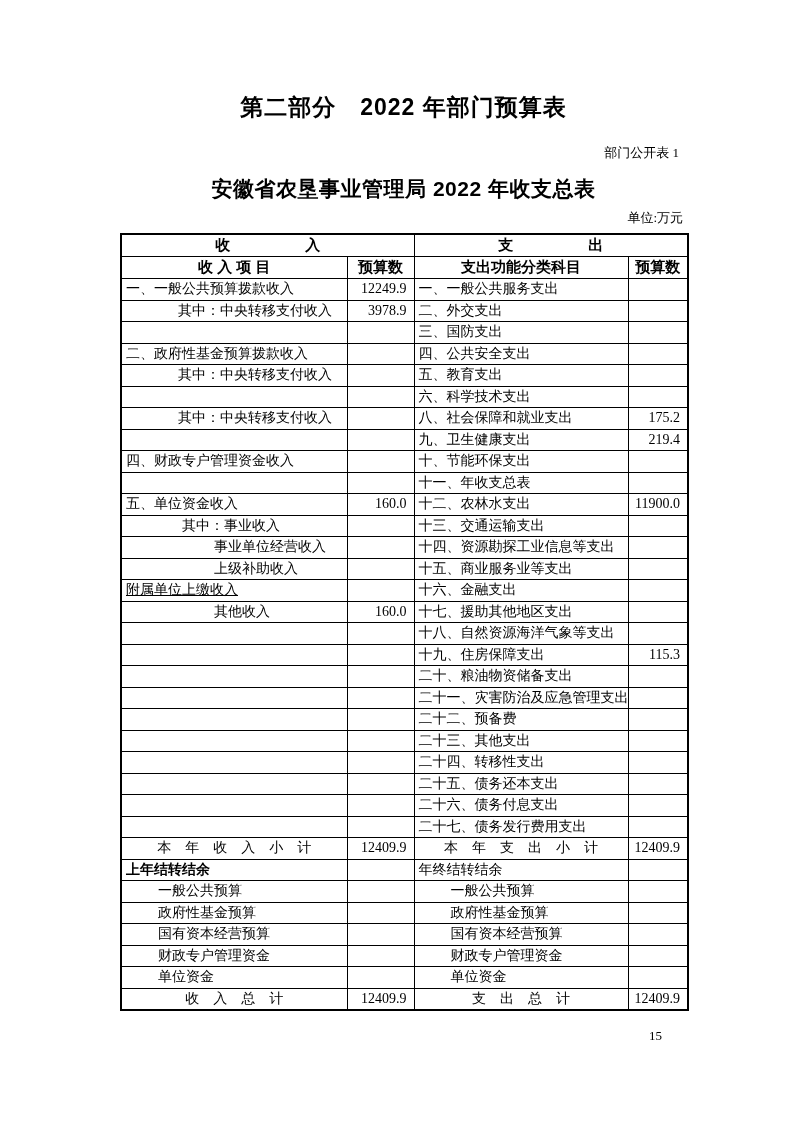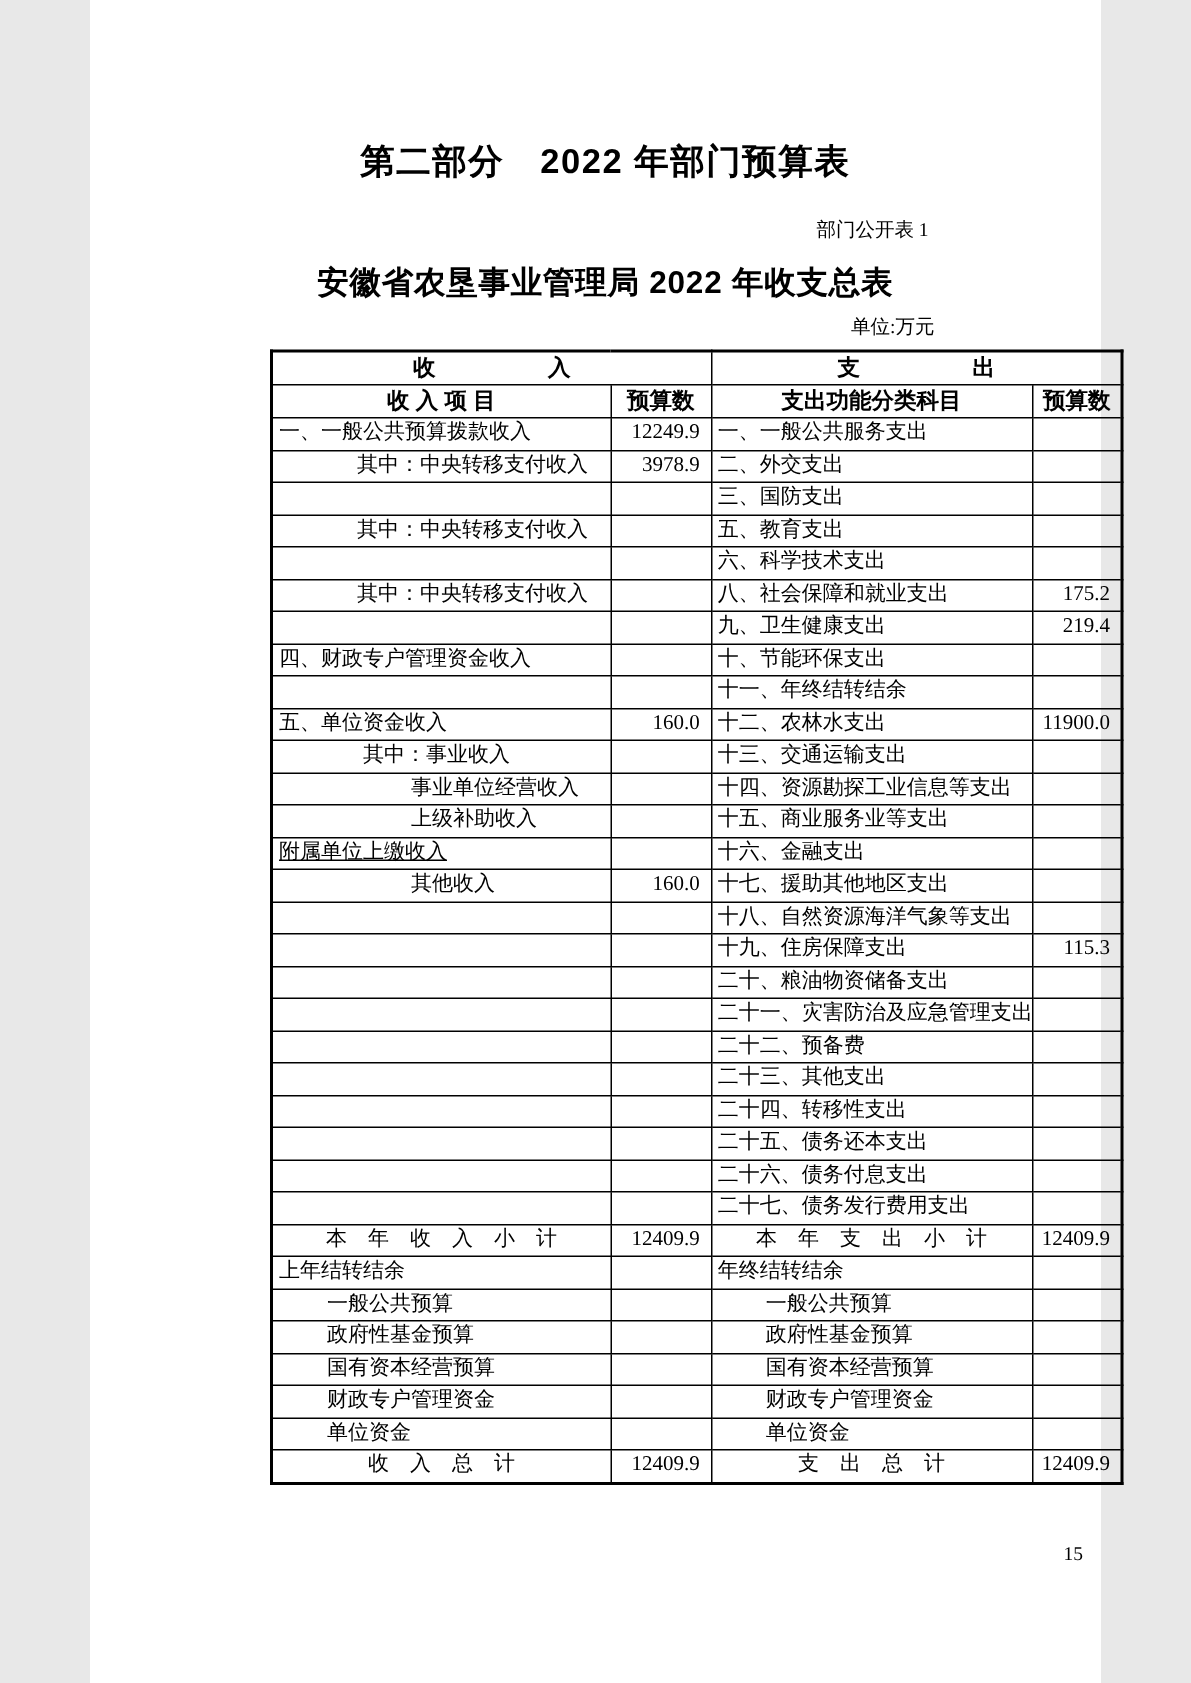--- a/index.html
+++ b/index.html
@@ -1,17 +1,17 @@
 <!DOCTYPE html>
 <html><head>
 <meta charset="utf-8">
 <style>
   html,body{margin:0;padding:0;background:#e8e8e8;}
   .page{
-    width:674px;height:1122px;background:#ffffff;position:relative;
+    width:794px;height:1122px;background:#ffffff;position:relative;
     margin:0 auto;box-sizing:border-box;color:#000;
     padding:93px 107px 0 120px;
     font-family:"Liberation Serif","DejaVu Serif",serif;
   }
   .section-title{
     font-family:"Liberation Sans","DejaVu Sans",sans-serif;
     font-weight:bold;font-size:23px;line-height:29px;
     text-align:center;margin:0;letter-spacing:1px;
   }
   .table-label{
@@ -95,20 +95,26 @@
           <td class="item" style="padding-left: 4px;">二、外交支出</td>
           <td class="val"></td>
         </tr>
         <tr>
           <td class="item" style="padding-left: 4px;"></td>
           <td class="val"></td>
           <td class="item" style="padding-left: 4px;">三、国防支出</td>
           <td class="val"></td>
         </tr>
         <tr>
+          <td class="item" style="padding-left: 4px;">二、政府性基金预算拨款收入</td>
+          <td class="val"></td>
+          <td class="item" style="padding-left: 4px;">四、公共安全支出</td>
+          <td class="val"></td>
+        </tr>
+        <tr>
           <td class="item" style="padding-left: 56px;">其中：中央转移支付收入</td>
           <td class="val"></td>
           <td class="item" style="padding-left: 4px;">五、教育支出</td>
           <td class="val"></td>
         </tr>
         <tr>
           <td class="item" style="padding-left: 4px;"></td>
           <td class="val"></td>
           <td class="item" style="padding-left: 4px;">六、科学技术支出</td>
           <td class="val"></td>
@@ -127,21 +133,21 @@
         </tr>
         <tr>
           <td class="item" style="padding-left: 4px;">四、财政专户管理资金收入</td>
           <td class="val"></td>
           <td class="item" style="padding-left: 4px;">十、节能环保支出</td>
           <td class="val"></td>
         </tr>
         <tr>
           <td class="item" style="padding-left: 4px;"></td>
           <td class="val"></td>
-          <td class="item" style="padding-left: 4px;">十一、年终结转结余</td>
+          <td class="item" style="padding-left: 4px;">十一、年收支总表</td>
           <td class="val"></td>
         </tr>
         <tr>
           <td class="item" style="padding-left: 4px;">五、单位资金收入</td>
           <td class="val">160.0</td>
           <td class="item" style="padding-left: 4px;">十二、农林水支出</td>
           <td class="val">11900.0</td>
         </tr>
         <tr>
           <td class="item" style="padding-left: 60px; margin-left: 28px;">其中：事业收入</td>
@@ -233,21 +239,21 @@
           <td class="item" style="padding-left: 4px;">二十七、债务发行费用支出</td>
           <td class="val"></td>
         </tr>
         <tr>
           <td class="item ctr">本　年　收　入　小　计</td>
           <td class="val">12409.9</td>
           <td class="item ctr">本　年　支　出　小　计</td>
           <td class="val">12409.9</td>
         </tr>
         <tr>
-          <td class="item" style="padding-left: 4px;">上年结转结余</td>
+          <td class="item" style="padding-left: 4px; font-weight: bold;">上年结转结余</td>
           <td class="val"></td>
           <td class="item" style="padding-left: 4px;">年终结转结余</td>
           <td class="val"></td>
         </tr>
         <tr>
           <td class="item" style="padding-left: 36px;">一般公共预算</td>
           <td class="val"></td>
           <td class="item" style="padding-left: 36px;">一般公共预算</td>
           <td class="val"></td>
         </tr>

